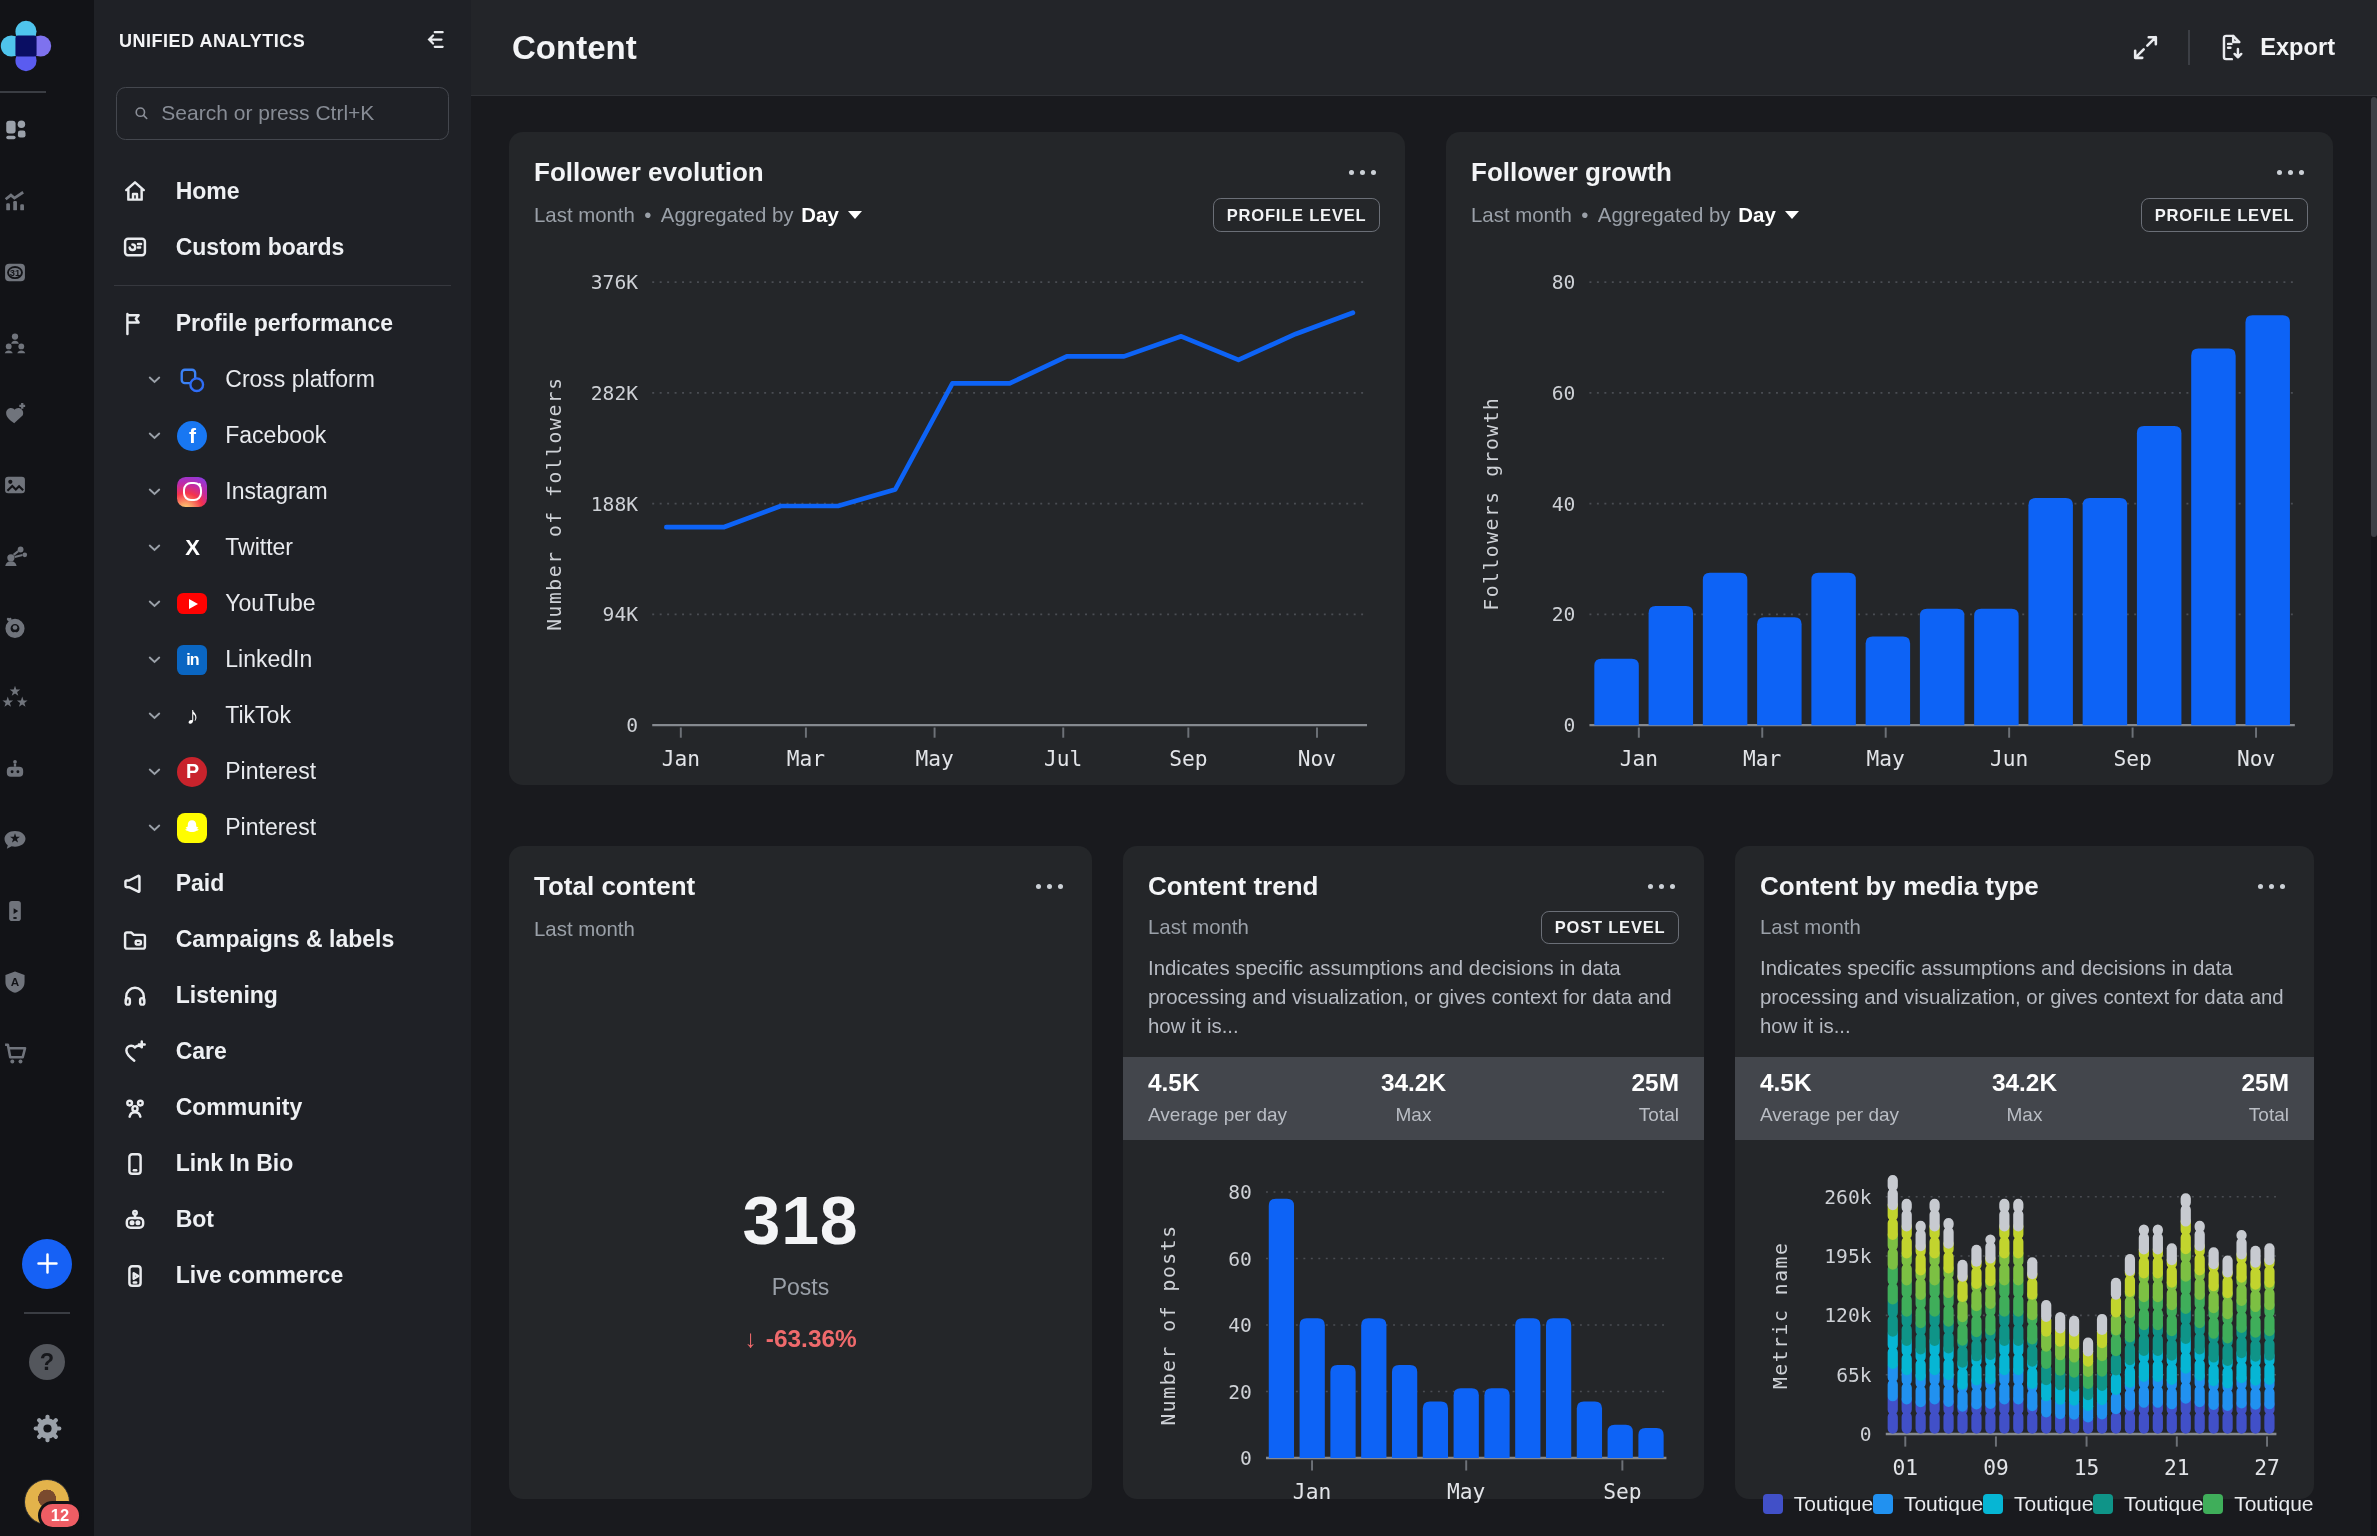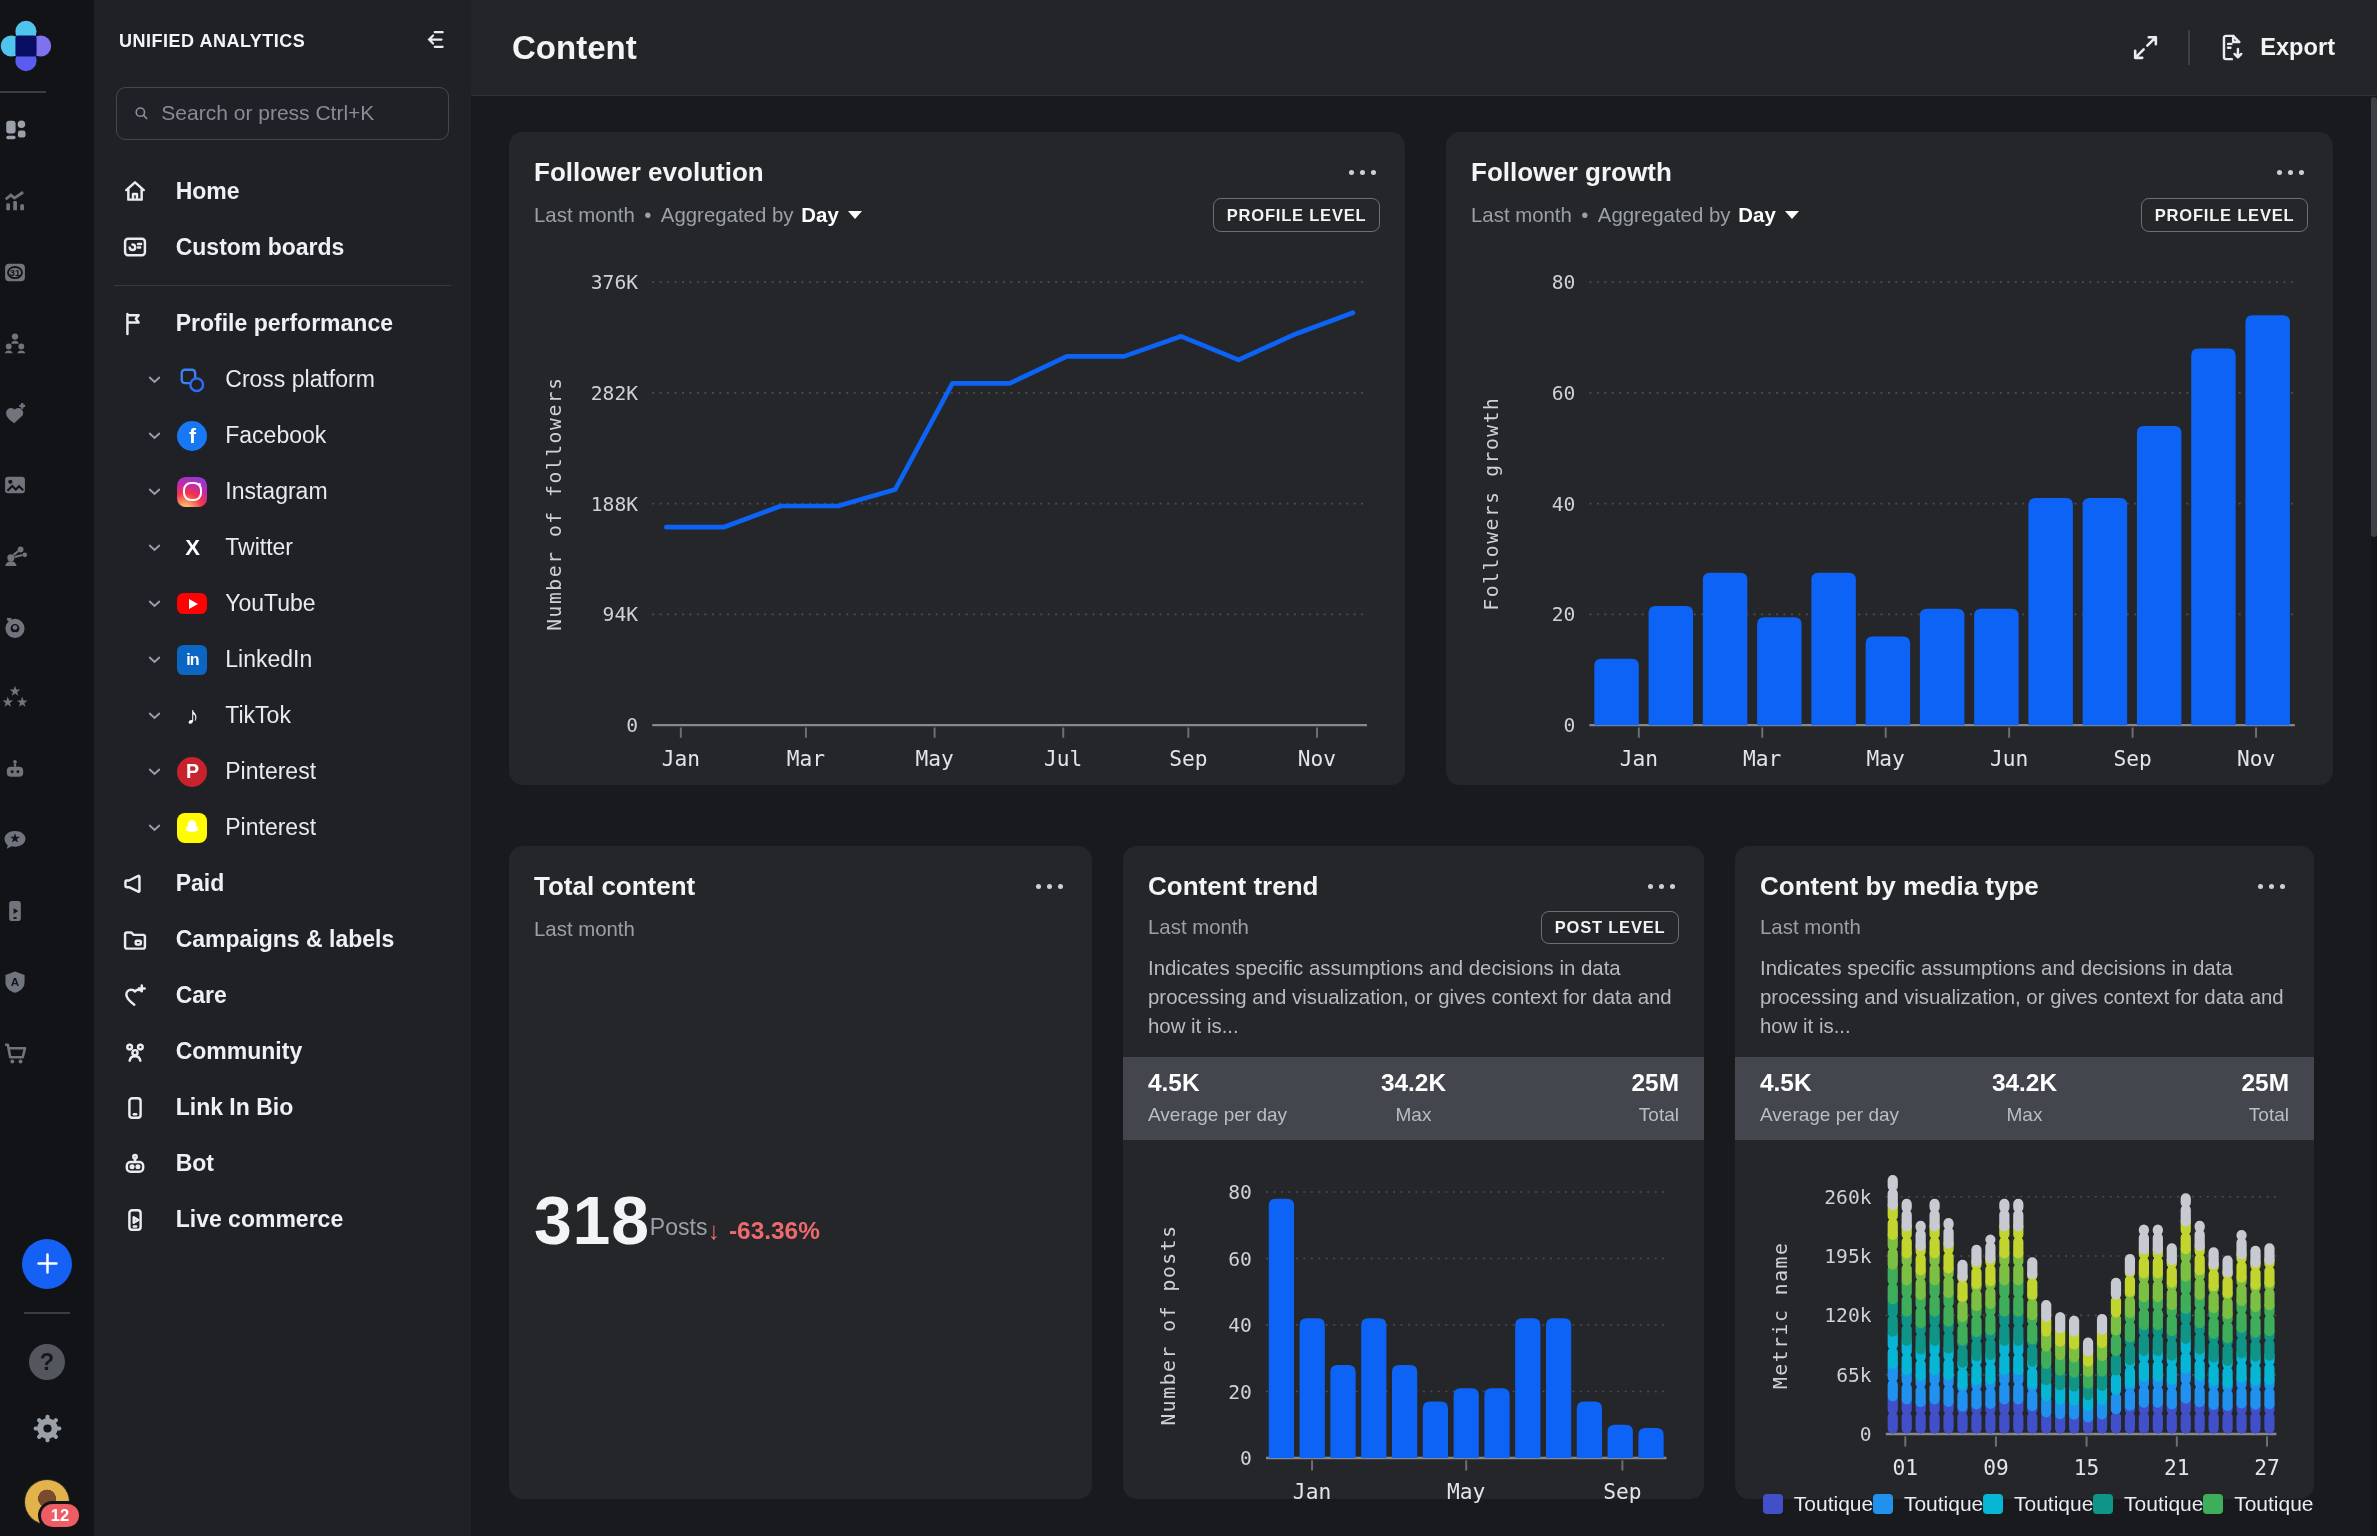--- a/index.html
+++ b/index.html
@@ -84,21 +84,21 @@
   .band .col { flex:1; }
   .band .col:nth-child(2) { text-align:center; }
   .band .col:nth-child(3) { text-align:right; }
   .band .v { font-size:24.4px; font-weight:700; color:#fff; }
   .band .l { font-size:19px; color:#b9bdc4; margin-top:6.3px; }
   .legend { display:flex; justify-content:space-between; align-items:center; margin-top:6.3px; padding:0 3.1px; }
   .legend .li-item { display:flex; align-items:center; gap:11px; }
   .legend .sw { width:19.7px; height:19.7px; border-radius:3.9px; }
   .legend .lt { font-size:21px; color:#e8eaed; }
 
-  .big-center { display:flex; align-items:center; margin-top:236px; }
+  .big-center { display:flex; flex-direction:column; align-items:center; margin-top:236px; }
   .big-num { font-size:68px; font-weight:600; letter-spacing:0.8px; }
   .big-lbl { font-size:23px; color:#9aa0a8; margin-top:15.7px; }
   .chg { display:flex; align-items:center; gap:9.4px; margin-top:23.6px; color:#ef6a6c; font-size:24.4px; font-weight:700; }
 
   .scrollbar { position:absolute; right:0; top:97px; width:6.3px; height:1439px; background:#141519; }
   .scrollbar .thumb { width:6.3px; height:440px; background:#3c3f45; border-radius:3.1px; }
 </style>
 </head>
 <body>
 
@@ -396,20 +396,28 @@
           <path d="M3.8 10.4v3.4a.9.9 0 0 0 .9.9h2.2l7.9 3.9a.7.7 0 0 0 1-.63V5.7a.7.7 0 0 0-1-.63L6.9 9H4.7a.9.9 0 0 0-.9.9z"></path>
         </svg>
       <span class="lbl">Paid</span>
     </div>
     <div class="nav-item">
       <svg class="ic24" viewBox="0 0 24 24" fill="none" stroke="#e9ebee" stroke-width="2.1" stroke-linecap="round" stroke-linejoin="round">
           <path d="M3.5 7.2c0-.9.7-1.6 1.6-1.6h3.8l2 2h8a1.6 1.6 0 0 1 1.6 1.6v8.6a1.6 1.6 0 0 1-1.6 1.6H5.1a1.6 1.6 0 0 1-1.6-1.6z"></path>
           <rect x="12.6" y="12.6" width="4.4" height="3.2" rx=".8"></rect>
         </svg>
       <span class="lbl">Campaigns &amp; labels</span>
+    </div>
+    <div class="nav-item">
+      <svg class="ic24" viewBox="0 0 24 24" fill="none" stroke="#e9ebee" stroke-width="2.1" stroke-linecap="round" stroke-linejoin="round">
+          <path d="M4.5 15.5v-3a7.5 7.5 0 0 1 15 0v3"></path>
+          <rect x="4" y="13.8" width="3.6" height="5.6" rx="1.6"></rect>
+          <rect x="16.4" y="13.8" width="3.6" height="5.6" rx="1.6"></rect>
+        </svg>
+      <span class="lbl">Listening</span>
     </div>
     <div class="nav-item">
       <svg class="ic24" viewBox="0 0 24 24" fill="none" stroke="#e9ebee" stroke-width="2.1" stroke-linecap="round" stroke-linejoin="round">
           <path d="M11.4 19.4C7.7 16.8 4.6 14.2 4.6 10.8c0-2.3 1.8-4.2 4.1-4.2 1.3 0 2.5.6 3.2 1.6.7-1 1.9-1.6 3.2-1.6 1 0 1.9.3 2.6.9"></path>
           <path d="M17.8 3v5M15.3 5.5h5"></path>
         </svg>
       <span class="lbl">Care</span>
     </div>
     <div class="nav-item">
       <svg class="ic24" viewBox="0 0 24 24" fill="none" stroke="#e9ebee" stroke-width="2.1" stroke-linecap="round">

